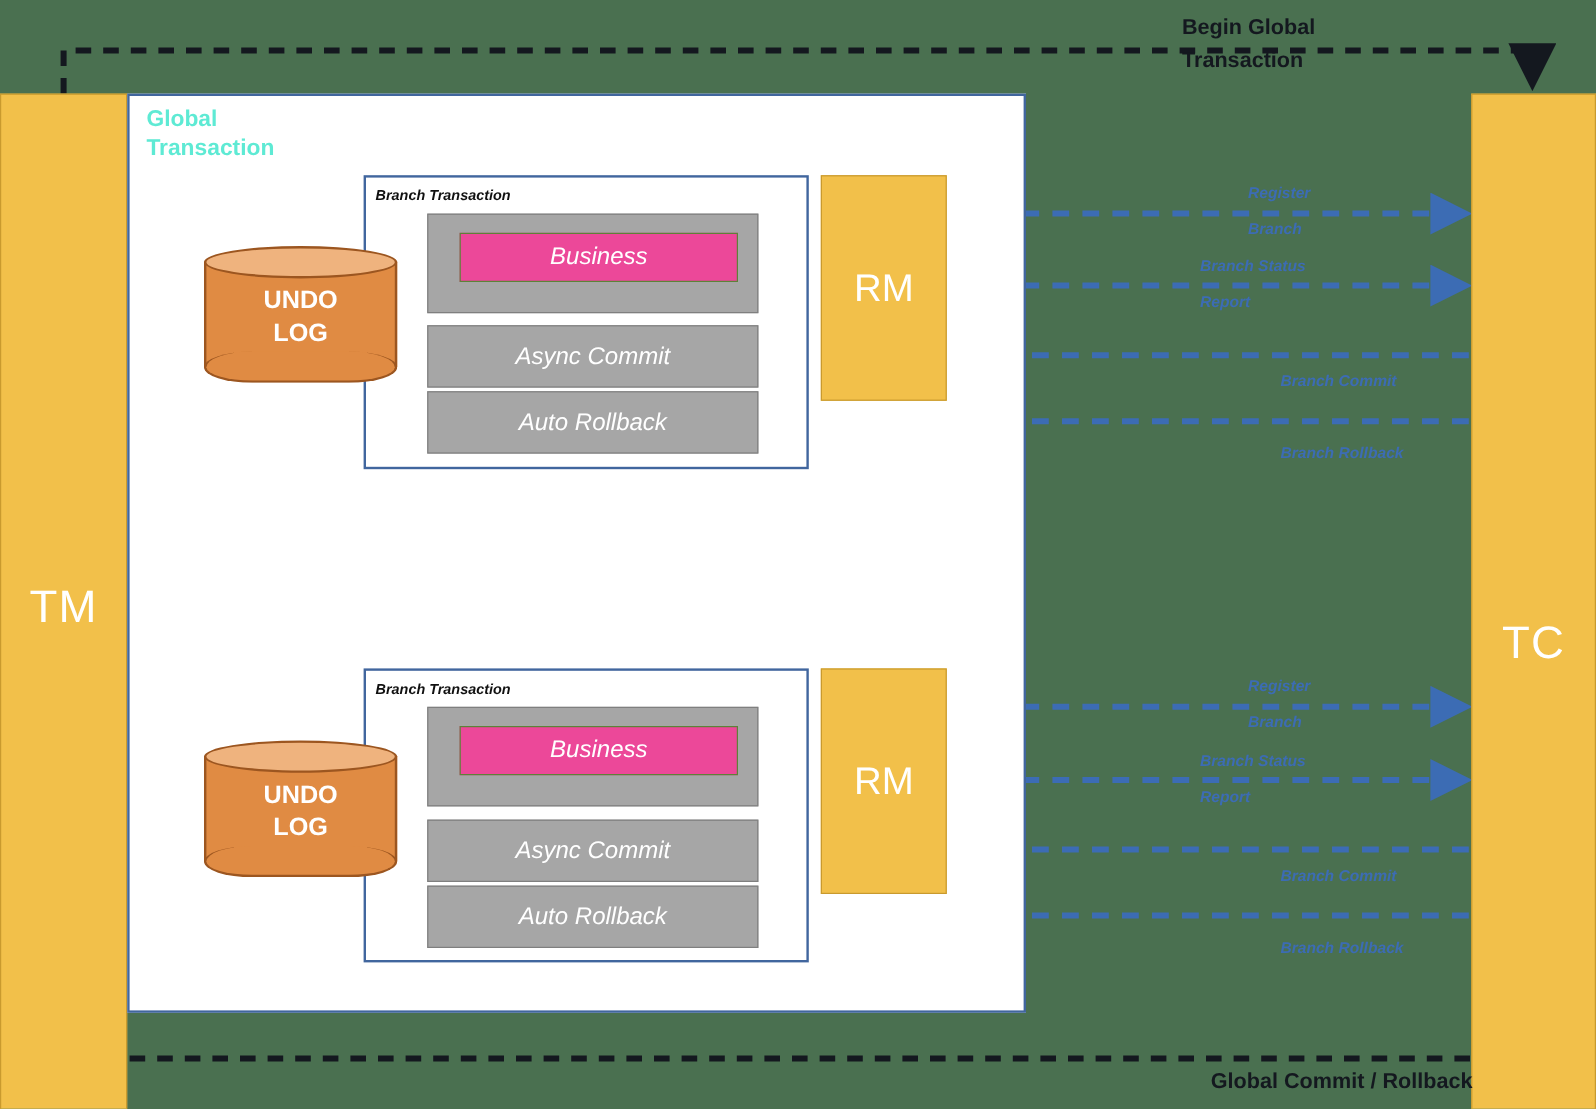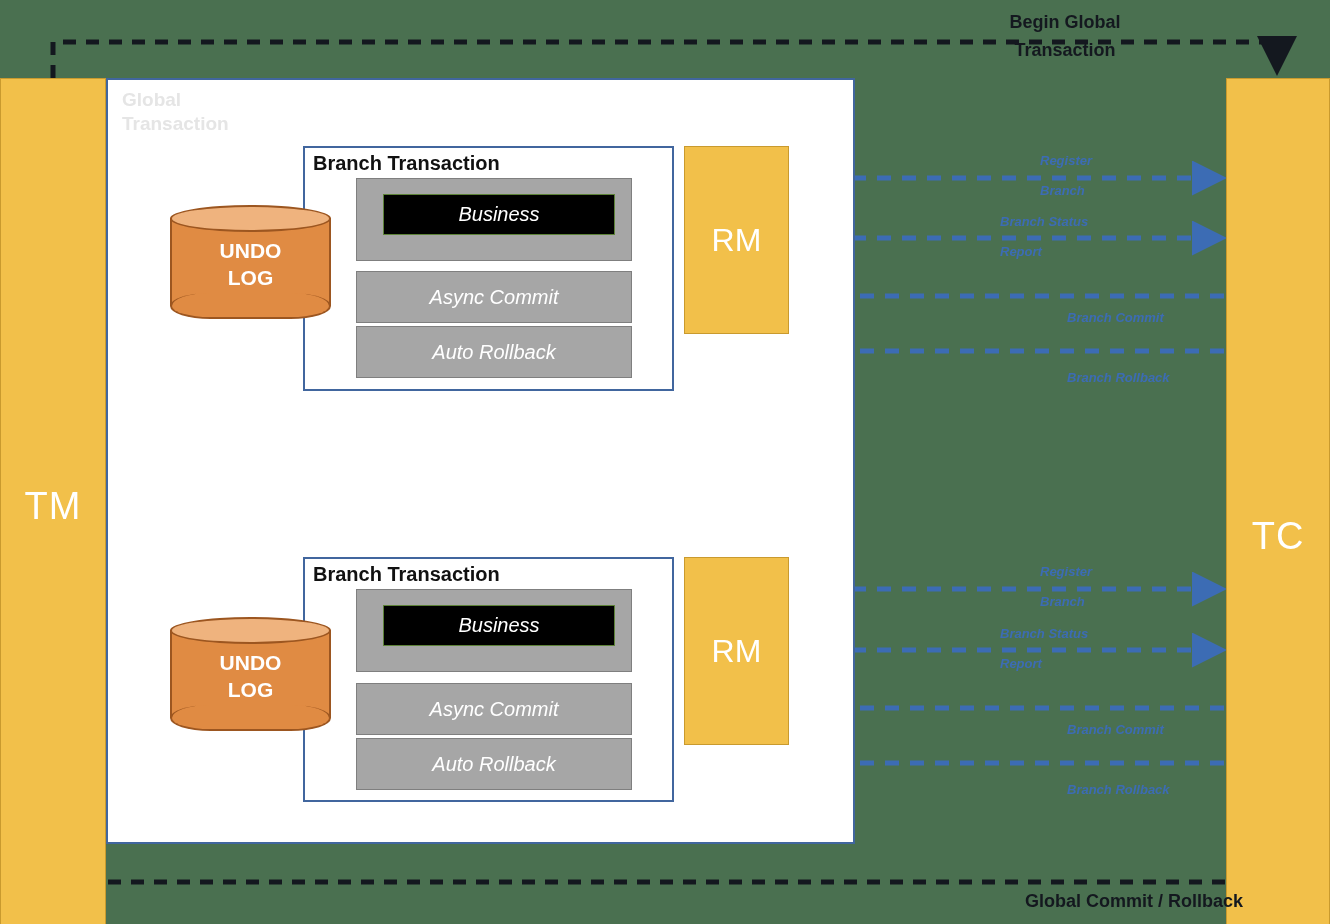--- a/index.html
+++ b/index.html
@@ -39,55 +39,56 @@
 
   
   #global-panel {
     left: 106px; top: 78px; width: 749px; height: 766px;
     background: #ffffff;
     border: 2px solid #41669e;
     box-sizing: border-box;
   }
   #global-title {
     left: 122px; top: 88px; width: 170px;
-    color: #e5e5e5;
+    color: #5eead4;
     font-size: 19px;
     font-weight: bold;
     line-height: 24px;
   }
 
   
   .branch-panel {
     background: #ffffff;
     border: 2px solid #41669e;
     box-sizing: border-box;
     width: 371px;
     height: 245px;
   }
   .branch-title {
     color: #111111;
-    font-size: 20px;
+    font-size: 12px;
     font-weight: bold;
     line-height: 20px;
+    font-style: italic;
   }
 
   
   .gray-box {
     background: #a6a6a6;
     border: 1px solid #7f7f7f;
     box-sizing: border-box;
     display: flex;
     align-items: center;
     justify-content: center;
     color: #ffffff;
     font-style: italic;
     font-size: 20px;
   }
   .green-box {
-    background: #000000;
+    background: #ec4899;
     border: 1px solid #5d8238;
     box-sizing: border-box;
     display: flex;
     align-items: center;
     justify-content: center;
     color: #ffffff;
     font-style: italic;
     font-size: 20px;
   }
 
@@ -160,21 +161,21 @@
     font-style: italic;
   }
 
   
   .outer-label {
     color: #14181f;
     font-size: 18px;
     font-weight: bold;
     line-height: 28px;
     white-space: nowrap;
-    text-align: center;
+    text-align: left;
   }
 
   svg.overlay {
     position: absolute;
     left: 0; top: 0;
     width: 1330px; height: 924px;
     pointer-events: none;
   }
 </style>
 </head>

